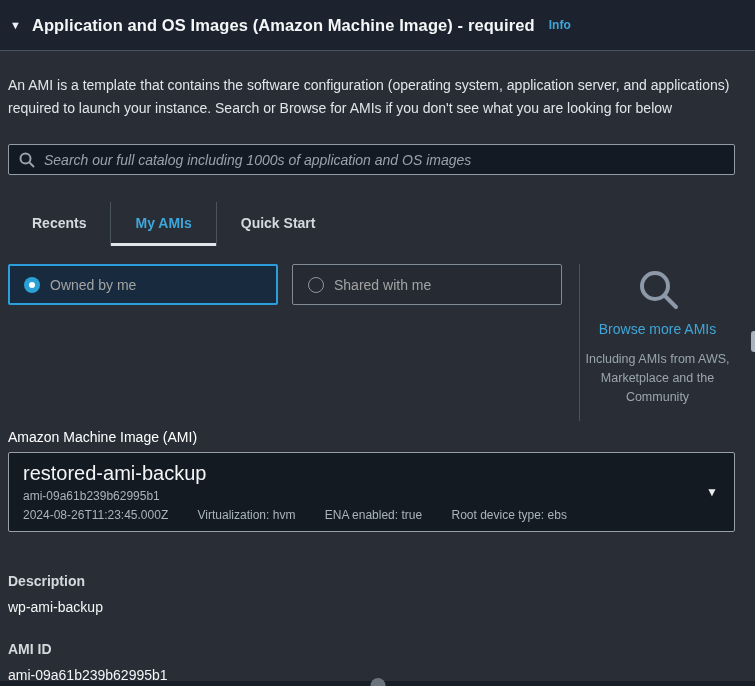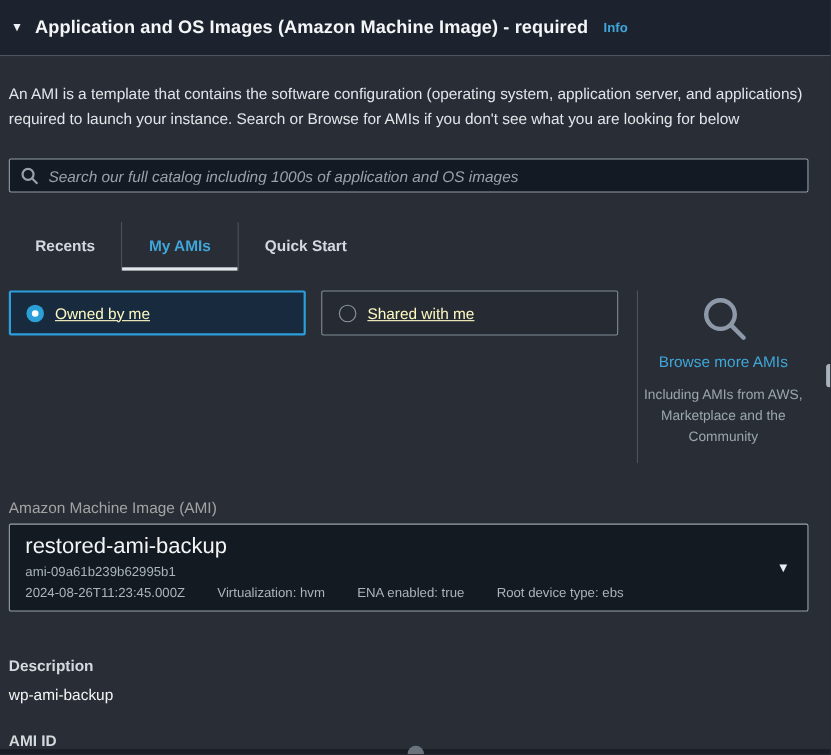--- a/index.html
+++ b/index.html
@@ -94,21 +94,21 @@
     margin-right: 10px;
     flex: 0 0 auto;
     position: relative;
     background: transparent;
   }
   .radio-card.selected .radio-dot { border: none; background: #2aa0d6; }
   .radio-card.selected .radio-dot::after {
     content: ""; position: absolute; left: 5px; top: 5px;
     width: 6px; height: 6px; border-radius: 50%; background: #ffffff;
   }
-  .radio-label { font-size: 14px; color: #fef9c3; text-decoration: underline; }
+  .radio-label { font-size: 14px; color: #a3a3a3; }
 
   .browse-col {
     width: 157px;
     margin-left: 17px;
     border-left: 1px solid #4a545f;
     text-align: center;
     padding: 2px 4px 14px 4px;
   }
   .browse-col svg { display: block; margin: 0 auto; }
   .browse-link {
@@ -116,21 +116,21 @@
     font-size: 14px; font-weight: normal;
     color: #3fa6d9; cursor: pointer;
   }
   .browse-sub {
     margin-top: 13px;
     font-size: 12.5px; line-height: 19px;
     color: #9aa5ae;
   }
 
   
-  .ami-label { margin-top: 32px; font-size: 14px; color: #a3a3a3; }
+  .ami-label { margin-top: 8px; font-size: 14px; color: #ffffff; }
   .ami-select {
     position: relative;
     margin-top: 7px;
     border: 1px solid #97a1ab;
     border-radius: 2px;
     background: #131a22;
     padding: 9px 40px 9px 14px;
     cursor: pointer;
   }
   .ami-name { font-size: 20px; color: #f3f5f6; }

